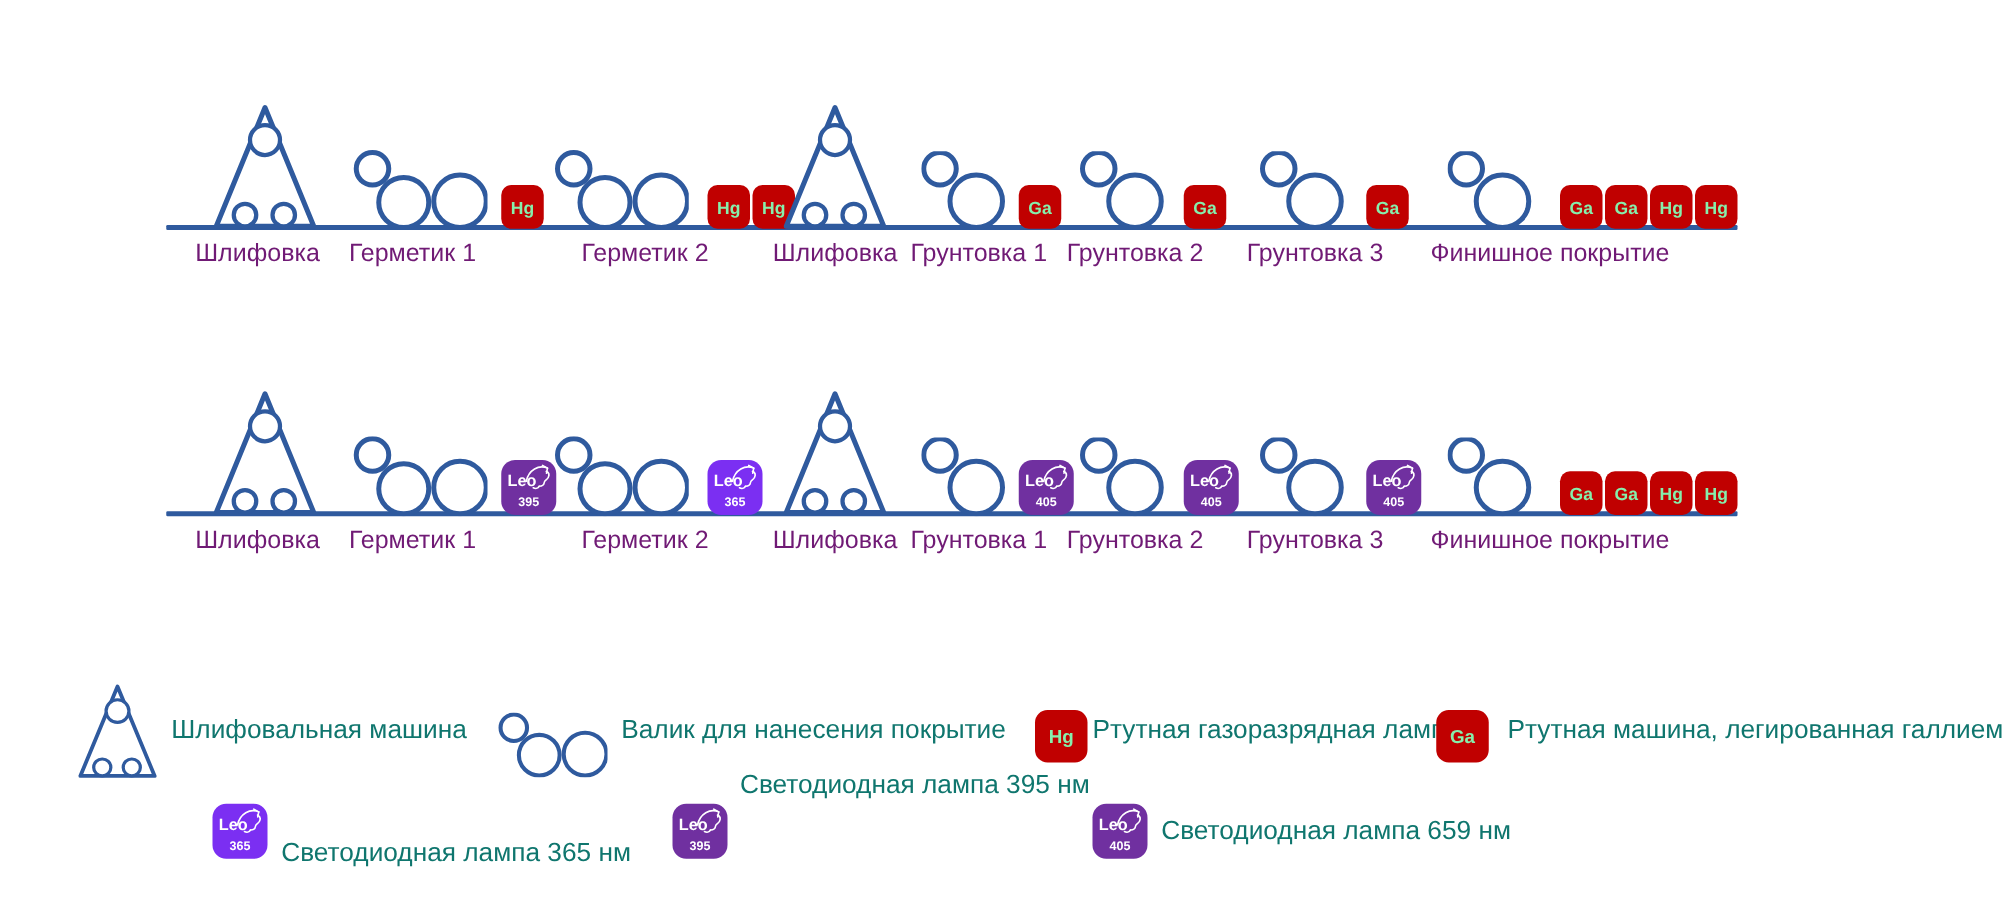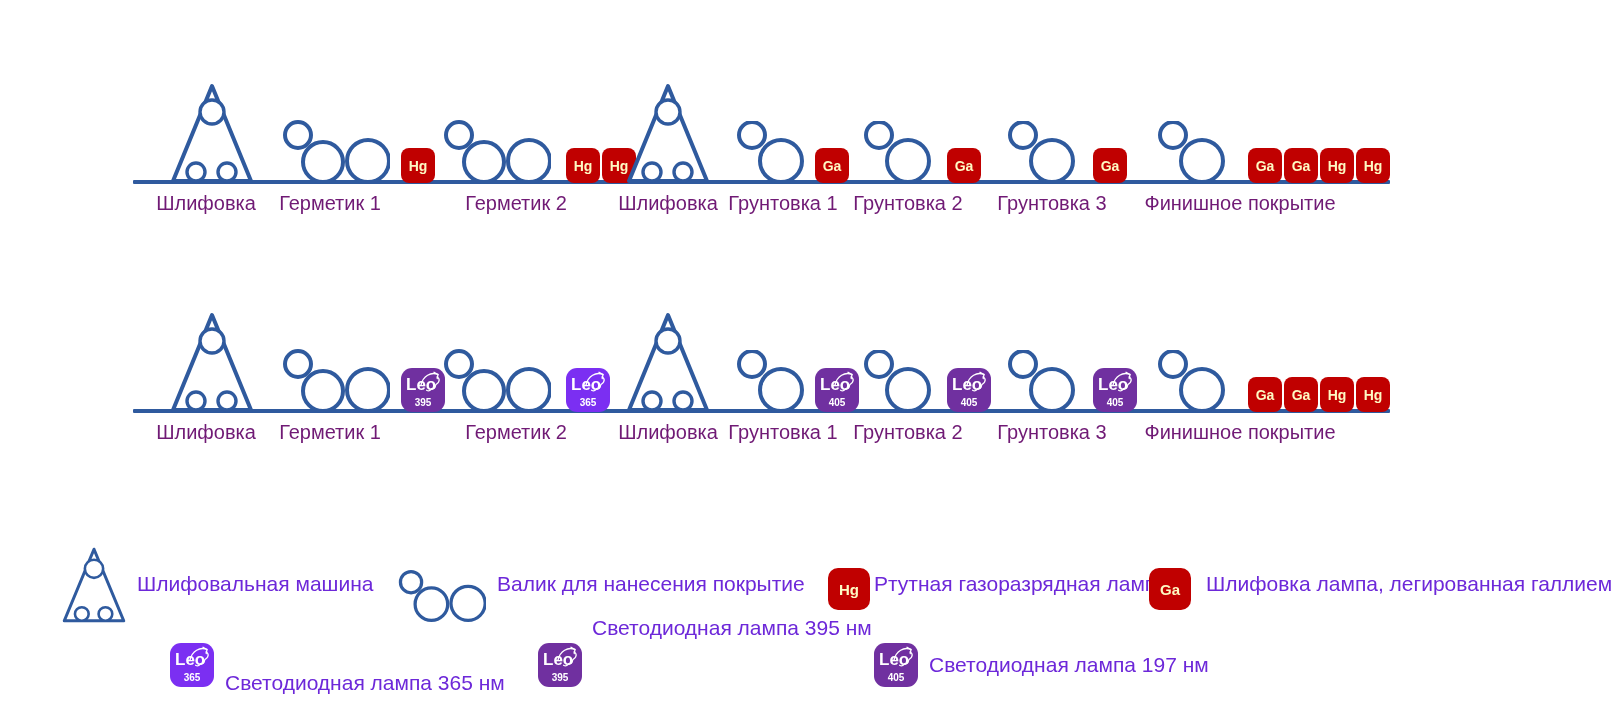--- a/index.html
+++ b/index.html
@@ -7,33 +7,33 @@
     position:relative;width:1612px;height:725px;background:#ffffff;overflow:hidden;
     font-family:"Liberation Sans",sans-serif;color:#1a1a1a;
   }
   .abs{position:absolute;}
   .baseline{position:absolute;height:4px;border-radius:1px;}
   .station-label{
     position:absolute;transform:translateX(-50%);white-space:nowrap;
     font-size:20px;line-height:22px;color:#701a75;
   }
   .legend-label{
-    position:absolute;white-space:nowrap;font-size:21px;line-height:24px;color:#6d28d9;
+    position:absolute;white-space:nowrap;font-size:21px;line-height:24px;color:#0f766e;
   }
   .lamp-small{
     position:absolute;width:34px;height:35px;border-radius:8px;
     display:flex;align-items:center;justify-content:center;
-    color:#fef9c3;font-weight:bold;font-size:14px;letter-spacing:0;
+    color:#86efac;font-weight:bold;font-size:14px;letter-spacing:0;
   }
   .lamp-small.legend-size{width:42px;height:42px;border-radius:10px;font-size:15px;}
   .lamp-leo{
     position:absolute;width:44px;height:44px;border-radius:11px;color:#fff;
   }
   .lamp-leo .leo-brand{
-    position:absolute;left:5px;top:10px;font-weight:bold;font-size:17px;line-height:13px;
+    position:absolute;left:5px;top:10px;font-weight:bold;font-size:13px;line-height:13px;
   }
   .lamp-leo .leo-wave{
     position:absolute;left:0;right:0;bottom:4px;text-align:center;
     font-weight:bold;font-size:10px;line-height:11px;
   }
   .lamp-leo .leo-lion{position:absolute;right:1px;top:1px;}
   svg{display:block;}
 </style>
 </head>
 <body>
@@ -247,21 +247,21 @@
         <svg width="88" height="52" viewBox="0 0 108 64" preserveAspectRatio="none">
     <circle cx="16" cy="15" r="13" fill="#fff" stroke="#2F5A9E" stroke-width="4"></circle>
     <circle cx="41" cy="42" r="20" fill="#fff" stroke="#2F5A9E" stroke-width="4"></circle>
     <circle cx="86" cy="41" r="21" fill="#fff" stroke="#2F5A9E" stroke-width="4"></circle>
   </svg>
       </div>
       <div class="legend-label" style="left: 497px; top: 572px;">Валик для нанесения покрытие</div>
       <div class="lamp-small legend-size" style="background: rgb(192, 0, 0); left: 828px; top: 568px;">Hg</div>
       <div class="legend-label" style="left: 874px; top: 572px;">Ртутная газоразрядная лампа</div>
       <div class="lamp-small legend-size" style="background: rgb(192, 0, 0); left: 1149px; top: 568px;">Ga</div>
-      <div class="legend-label" style="left: 1206px; top: 572px;">Шлифовка лампа, легированная галлием</div>
+      <div class="legend-label" style="left: 1206px; top: 572px;">Ртутная машина, легированная галлием</div>
       <div class="lamp-leo" style="background: rgb(123, 47, 242); left: 170px; top: 643px;">
         <svg class="leo-lion" width="26" height="26" viewBox="0 0 26 26" fill="none" stroke="#fff" stroke-width="1.3" stroke-linecap="round">
   <path d="M3 16 C5 7 13 2.5 20 5.5"></path>
   <path d="M20 5.5 l-4 -2.2 M20 5.5 l-0.8 4"></path>
   <path d="M19 8 c2 1 2.6 3 1.6 5 c-1 2 -3 2 -3.2 4 c-0.2 2 -2 3 -4 3"></path>
   <path d="M13.4 20 c-1 1.8 -3 2.2 -4.8 1.2"></path>
 </svg>
         <div class="leo-brand">Leo</div>
         <div class="leo-wave">365</div>
       </div>
@@ -280,15 +280,15 @@
       <div class="lamp-leo" style="background: rgb(112, 48, 160); left: 874px; top: 643px;">
         <svg class="leo-lion" width="26" height="26" viewBox="0 0 26 26" fill="none" stroke="#fff" stroke-width="1.3" stroke-linecap="round">
   <path d="M3 16 C5 7 13 2.5 20 5.5"></path>
   <path d="M20 5.5 l-4 -2.2 M20 5.5 l-0.8 4"></path>
   <path d="M19 8 c2 1 2.6 3 1.6 5 c-1 2 -3 2 -3.2 4 c-0.2 2 -2 3 -4 3"></path>
   <path d="M13.4 20 c-1 1.8 -3 2.2 -4.8 1.2"></path>
 </svg>
         <div class="leo-brand">Leo</div>
         <div class="leo-wave">405</div>
       </div>
-      <div class="legend-label" style="left: 929px; top: 653px;">Светодиодная лампа 197 нм</div>
+      <div class="legend-label" style="left: 929px; top: 653px;">Светодиодная лампа 659 нм</div>
     </div>
   </div>
 
 </body></html>

